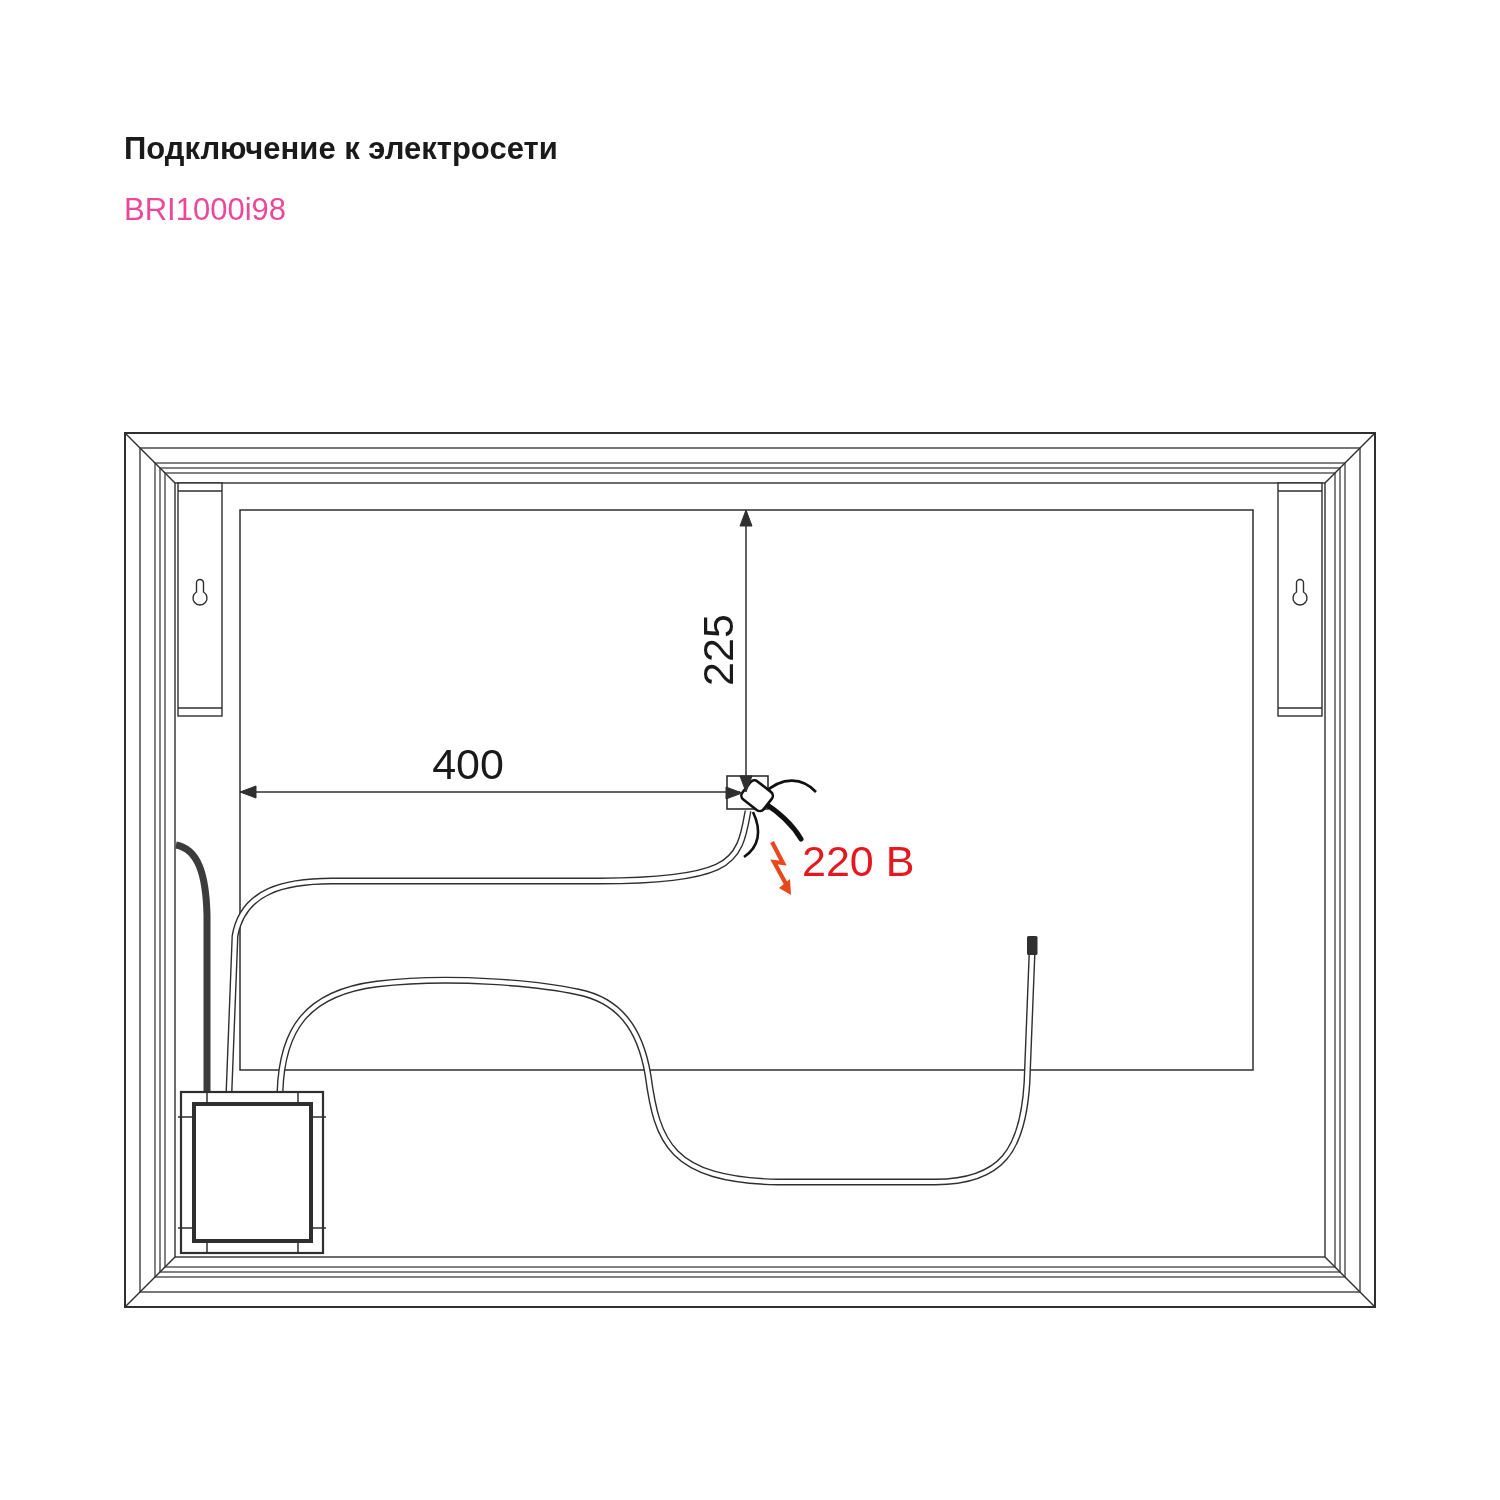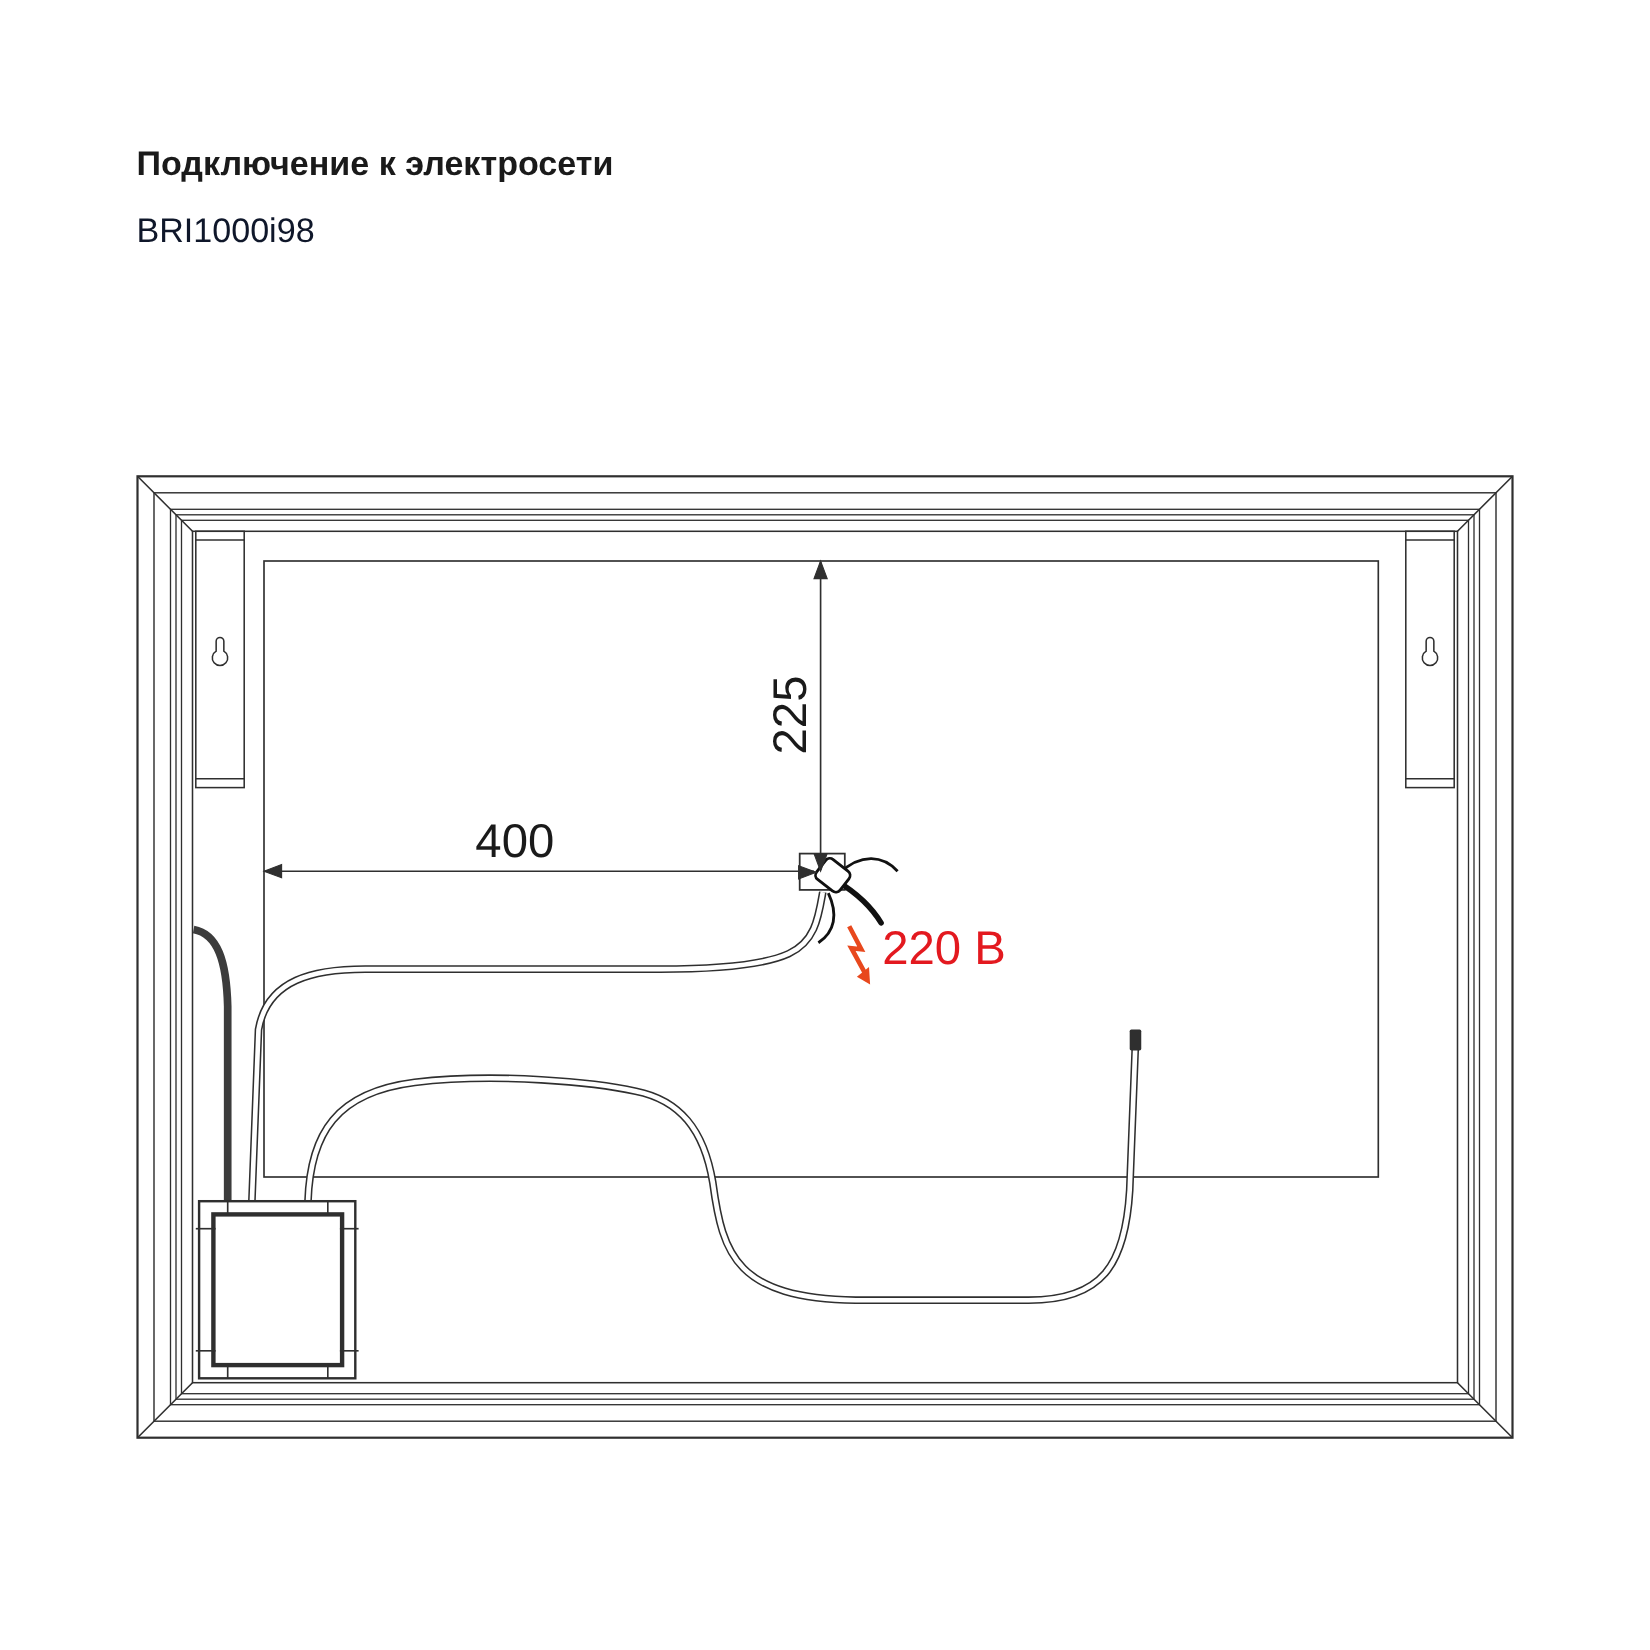--- a/index.html
+++ b/index.html
@@ -1,19 +1,19 @@
 <!DOCTYPE html>
 <html><head>
 <meta charset="utf-8">
 <style>
   html,body{margin:0;padding:0;background:#fff;}
   .canvas{position:relative;width:1500px;height:1500px;background:#fff;overflow:hidden;
           font-family:"Liberation Sans",sans-serif;}
   .title{position:absolute;left:124px;top:131px;font-size:31px;font-weight:700;color:#1a1a1a;}
-  .model{position:absolute;left:124px;top:192px;font-size:31px;font-weight:400;color:#0f172a;}
+  .model{position:absolute;left:124px;top:192px;font-size:31px;font-weight:400;color:#ec4899;}
   .diagram-svg{position:absolute;left:0;top:0;}
   svg text{font-family:"Liberation Sans",sans-serif;}
 </style>
 </head>
 <body>
 
 <div class="canvas">
 
   <div class="title">Подключение к электросети</div>
   <div class="model">BRI1000i98</div>

